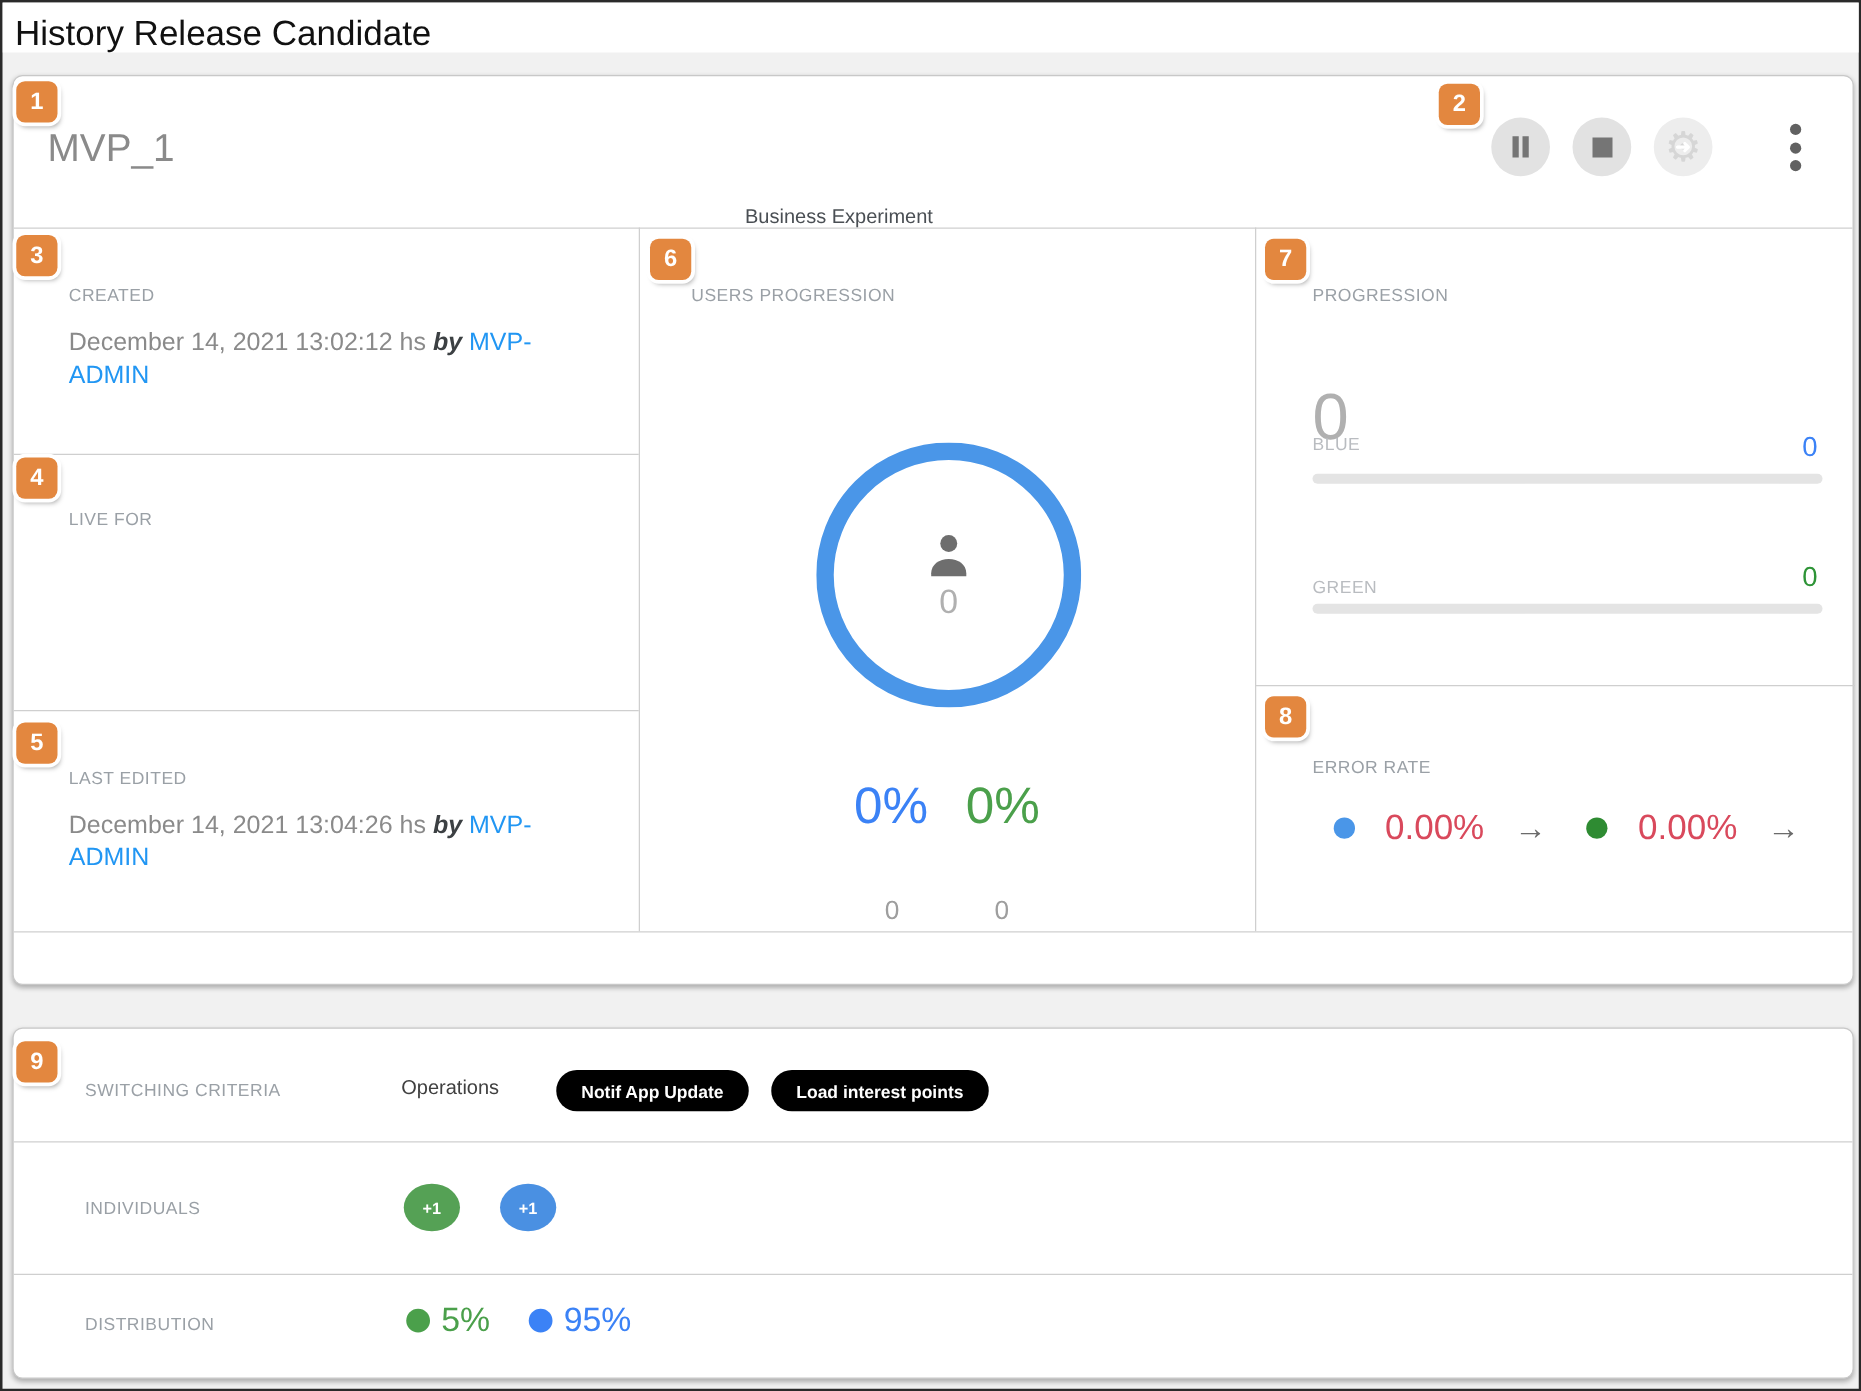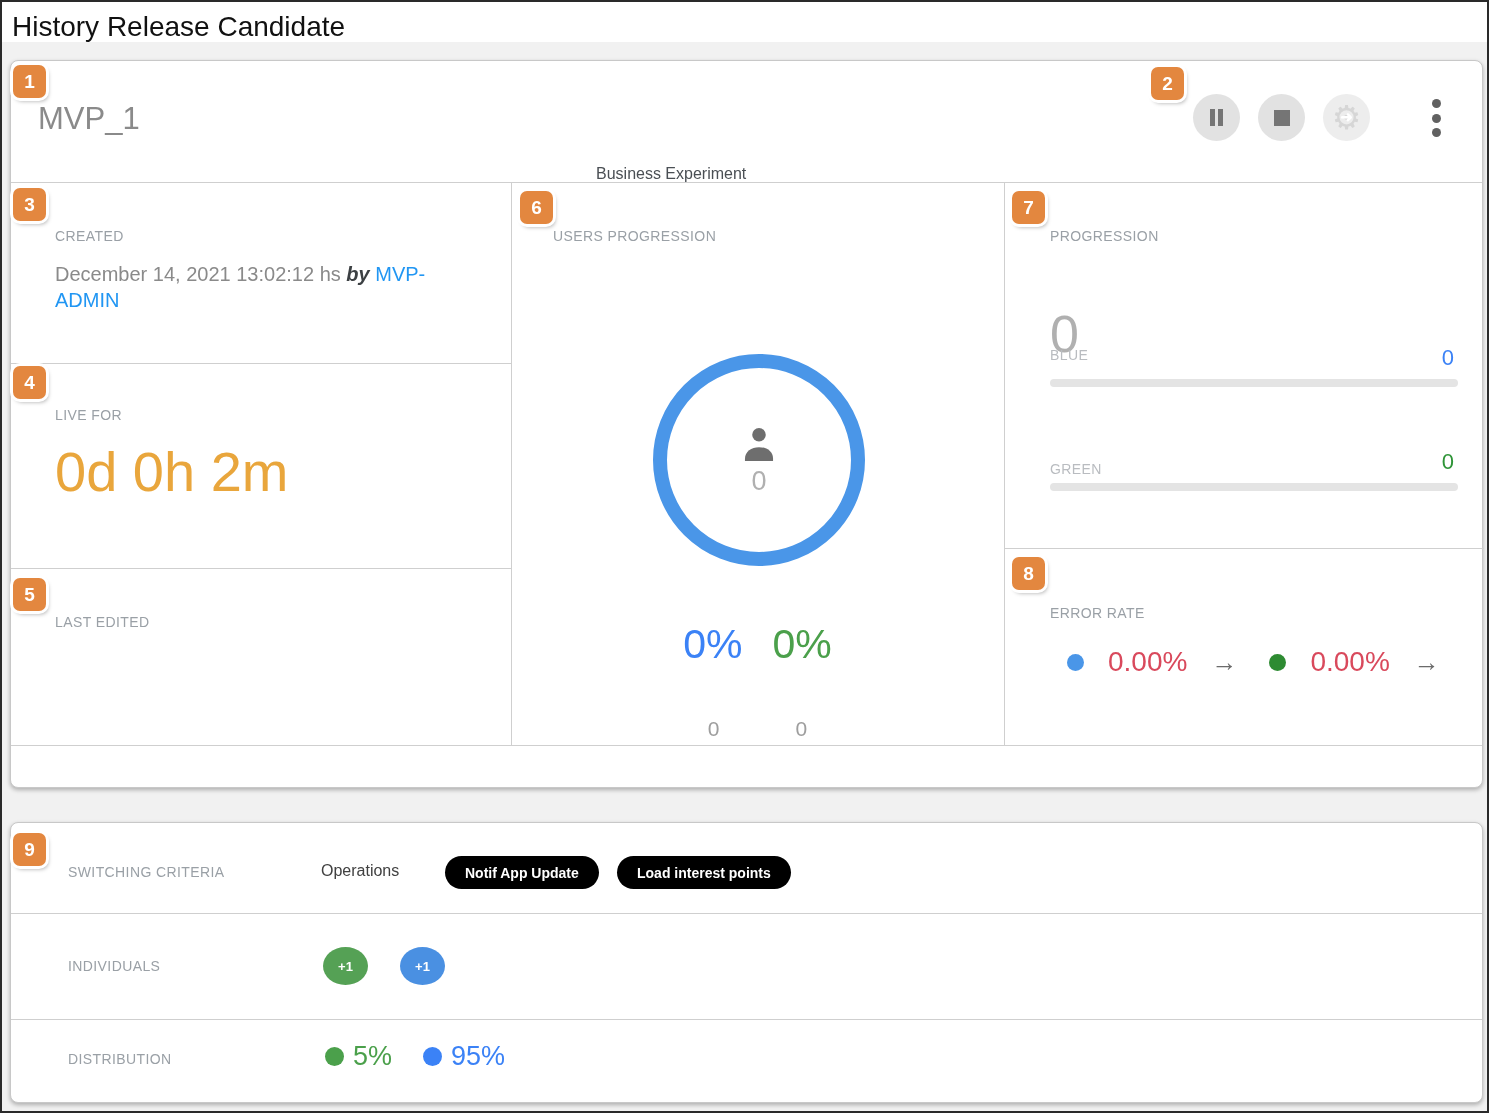--- a/index.html
+++ b/index.html
@@ -135,23 +135,27 @@
     </button>
 
     <div class="sec-label" style="position:absolute;left:44px;top:167px;">CREATED</div>
     <p class="date-text" style="position:absolute;left:44px;top:200px;">
       <span>December 14, 2021 13:02:12 hs</span>
       <span class="by">by</span>
       <a class="author-link">MVP-ADMIN</a>
     </p>
 
     <div class="sec-label" style="position:absolute;left:44px;top:346px;">LIVE FOR</div>
-    <div class="live-value">0d 0h 2m</div>
 
     <div class="sec-label" style="position:absolute;left:44px;top:553px;">LAST EDITED</div>
+    <p class="date-text" style="position:absolute;left:44px;top:586px;">
+      <span>December 14, 2021 13:04:26 hs</span>
+      <span class="by">by</span>
+      <a class="author-link">MVP-ADMIN</a>
+    </p>
 
     <div class="sec-label" style="position:absolute;left:542px;top:167px;">USERS PROGRESSION</div>
     <div class="ring">
       <svg width="212" height="212" viewBox="0 0 212 212">
         <circle cx="106" cy="106" r="99" fill="none" stroke-width="14" stroke="#4a96e8"></circle>
       </svg>
       <div class="ring-inner">
         <svg width="40" height="38" viewBox="0 0 24 23">
           <circle cx="12" cy="6.5" r="4.1" fill="#6e6e6e"></circle>
           <path d="M3.5 21c0-4.4 3.9-7 8.5-7s8.5 2.6 8.5 7v1.4H3.5z" fill="#6e6e6e"></path>

